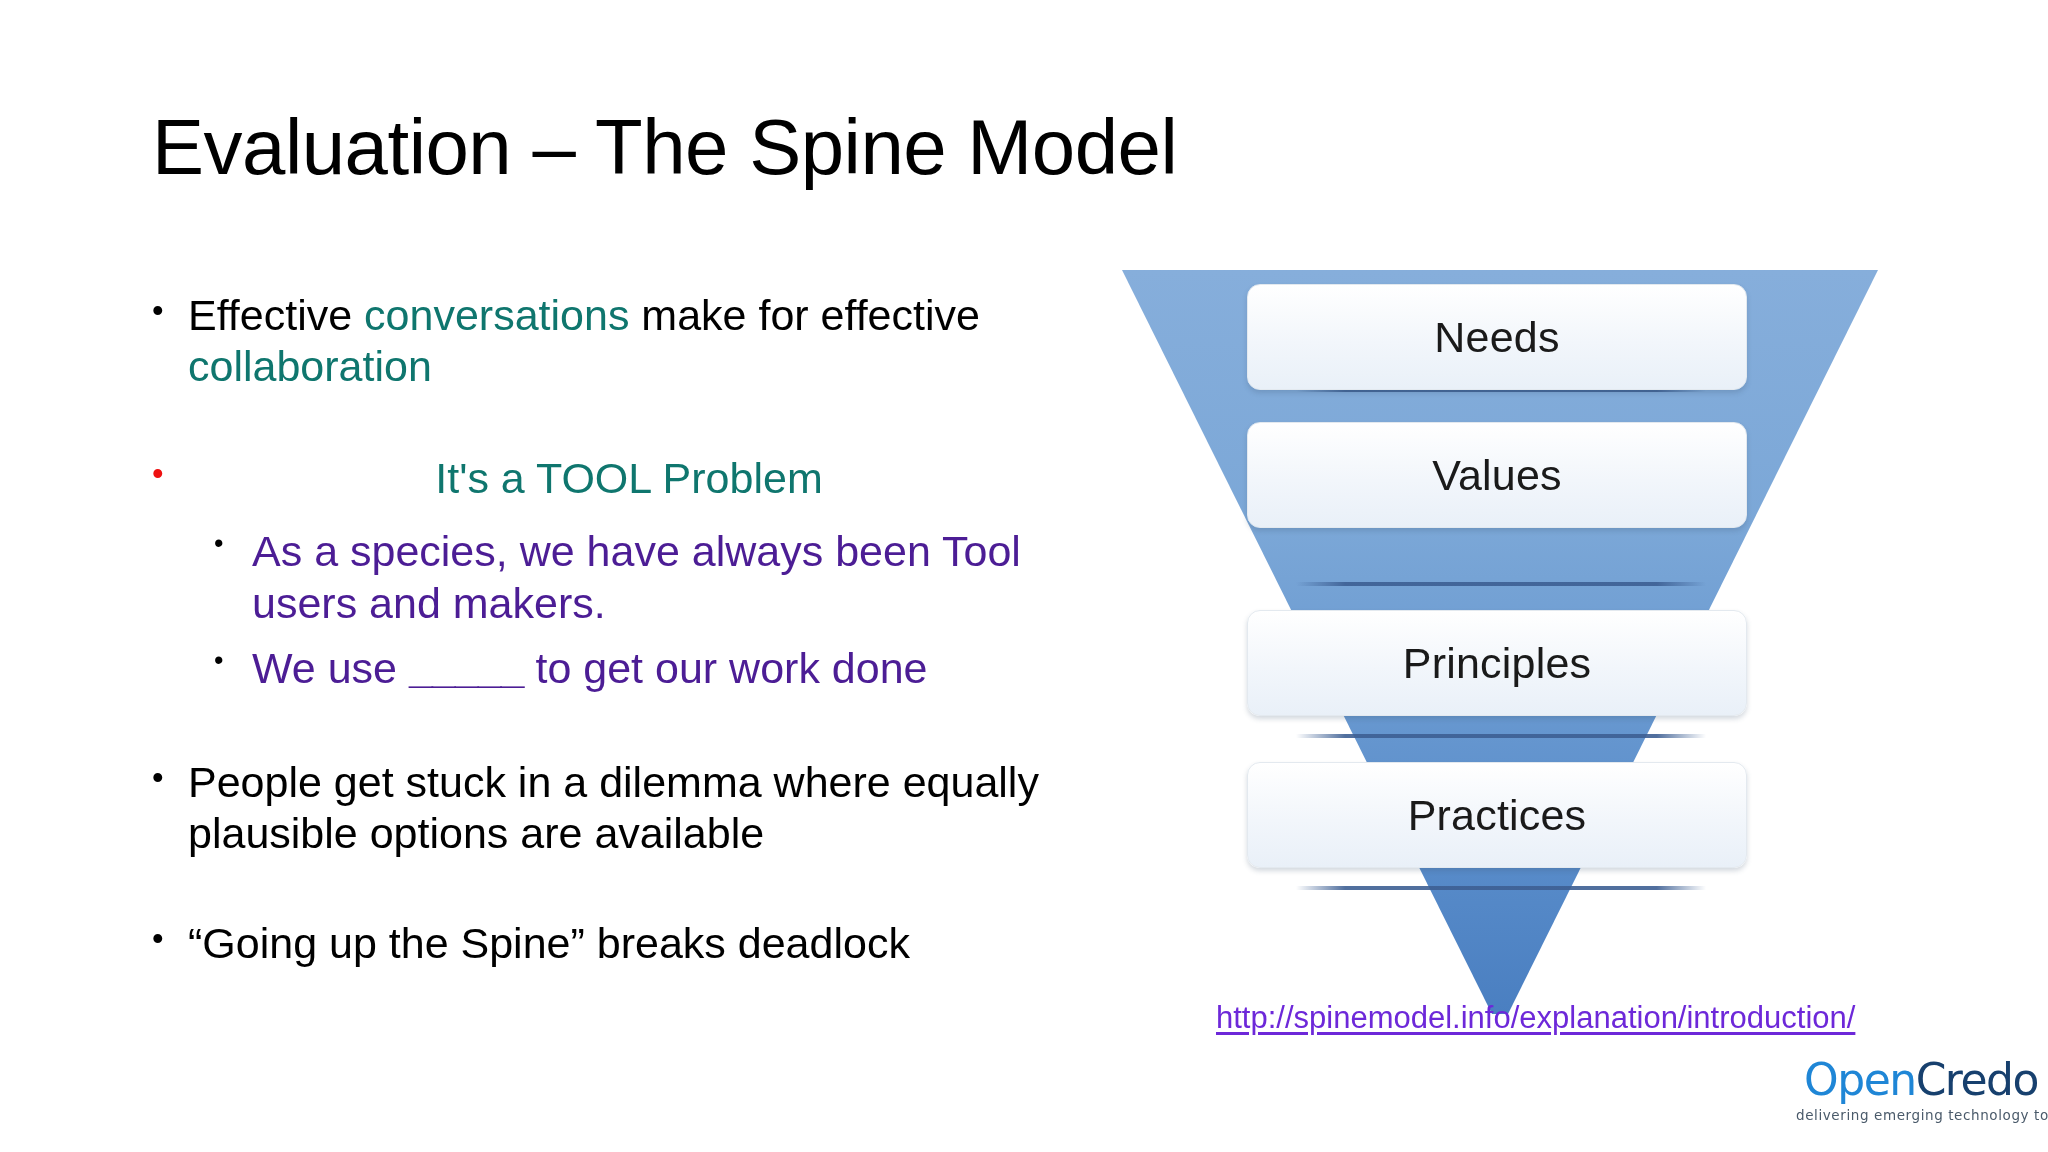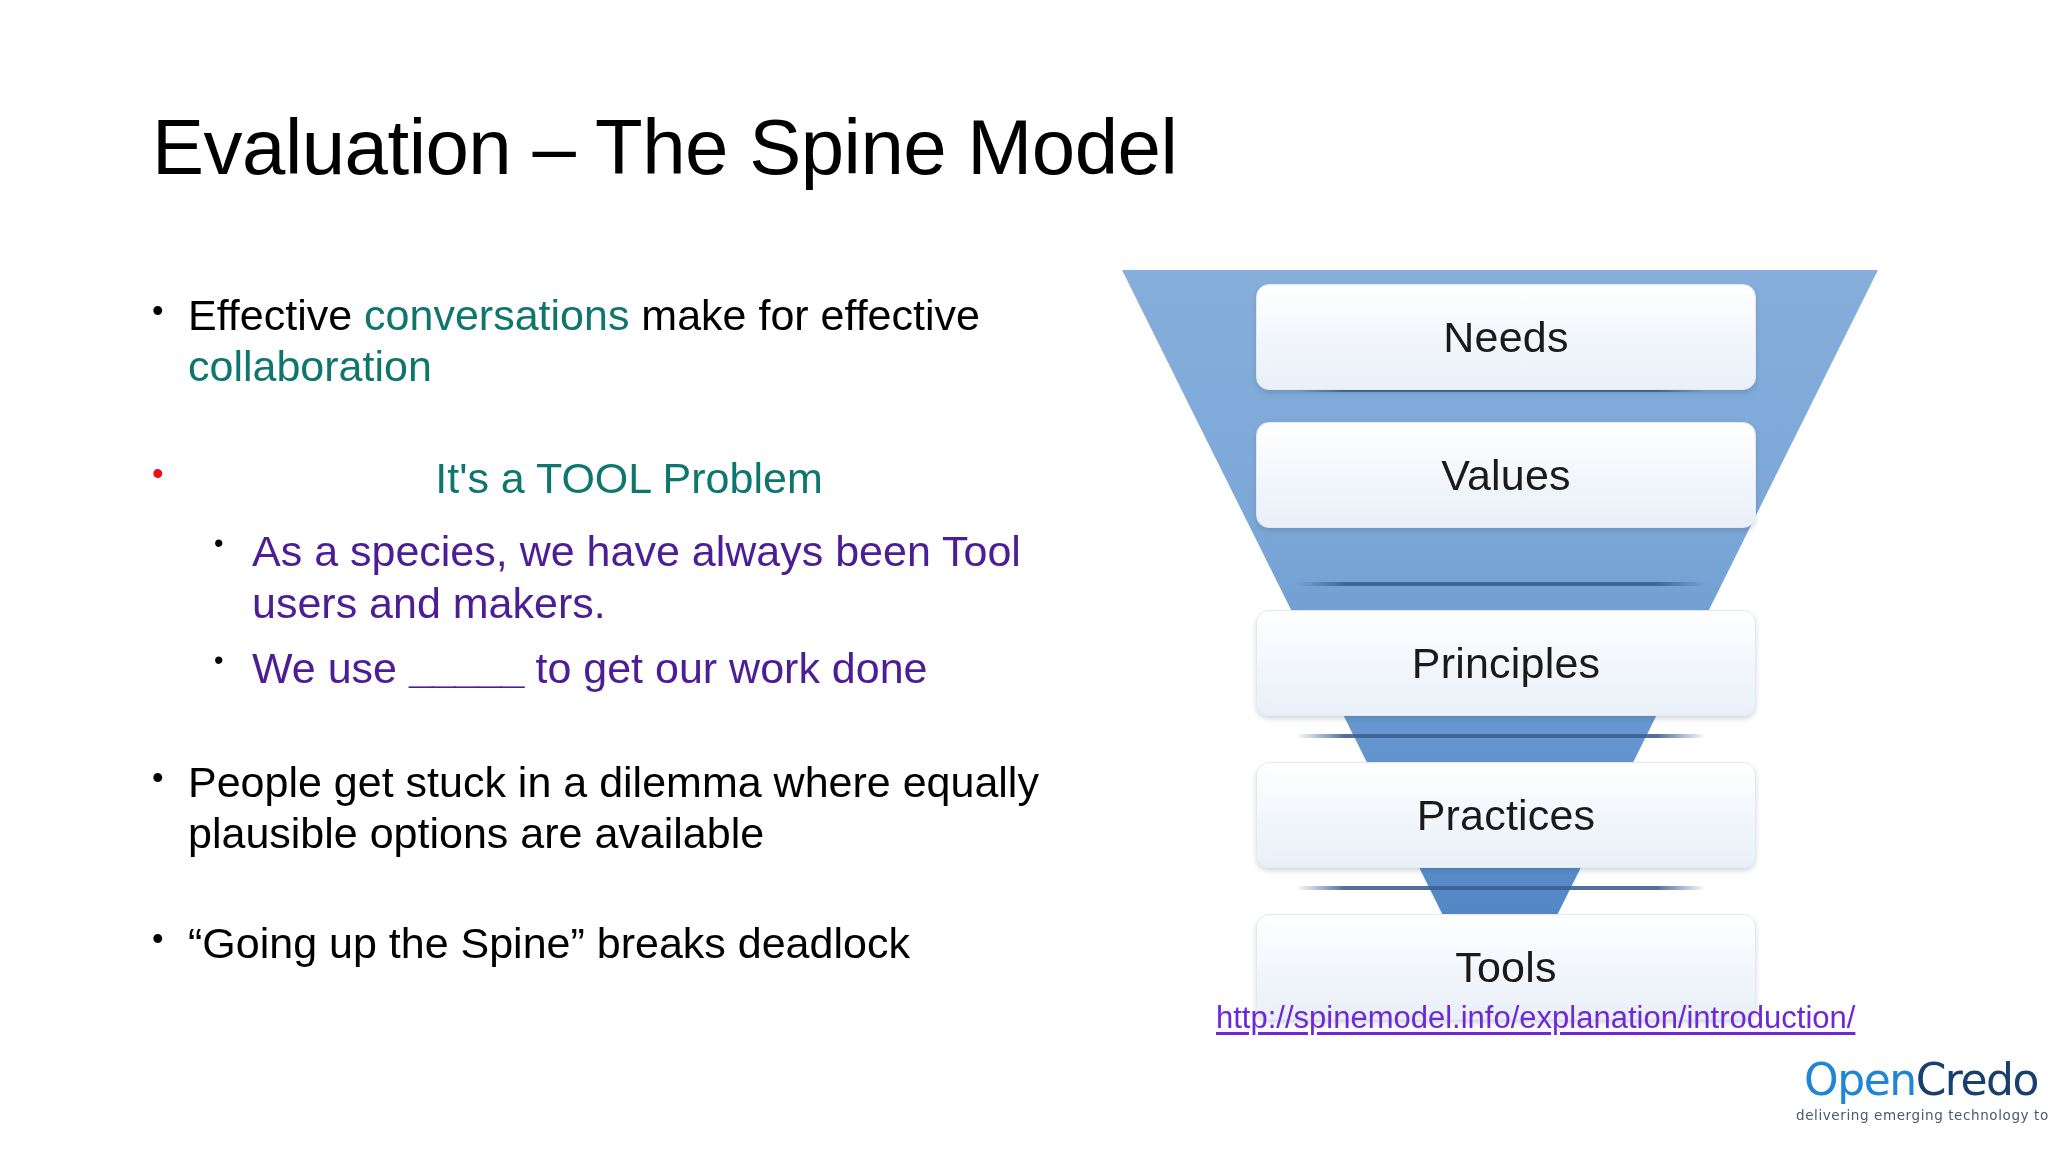--- a/index.html
+++ b/index.html
@@ -108,21 +108,21 @@
     position: absolute;
     left: 174px;
     width: 410px;
     height: 4px;
     background: linear-gradient(to right, rgba(255,255,255,0) 0%, #3d5f93 12%, #3d5f93 88%, rgba(255,255,255,0) 100%);
     opacity: 0.9;
   }
 
   .stage-box {
     position: absolute;
-    left: 134px;
+    left: 125px;
     width: 498px;
     height: 104px;
     border-radius: 13px;
     background: linear-gradient(to bottom, #ffffff 0%, #f2f6fb 55%, #e9f0f8 100%);
     border: 1px solid #e3e9ef;
     box-shadow: 0 3px 5px rgba(60,80,110,0.22);
     display: flex;
     align-items: center;
     justify-content: center;
   }
@@ -246,23 +246,20 @@
     </div>
 
     <div class="stage-box" style="top:348px;">
       <span class="stage-label">Principles</span>
     </div>
 
     <div class="stage-box" style="top:500px;">
       <span class="stage-label">Practices</span>
     </div>
 
-    <div class="stage-box" style="top:652px;">
-      <span class="stage-label">Tools</span>
-    </div>
 
   </div>
 
   <a href="#" class="source-url">http://spinemodel.info/explanation/introduction/</a>
 
   <div class="logo">
     <div class="logo-word"><span class="logo-open">Open</span><span class="logo-credo">Credo</span></div>
     <div class="logo-tag">delivering emerging technology today</div>
   </div>
 

